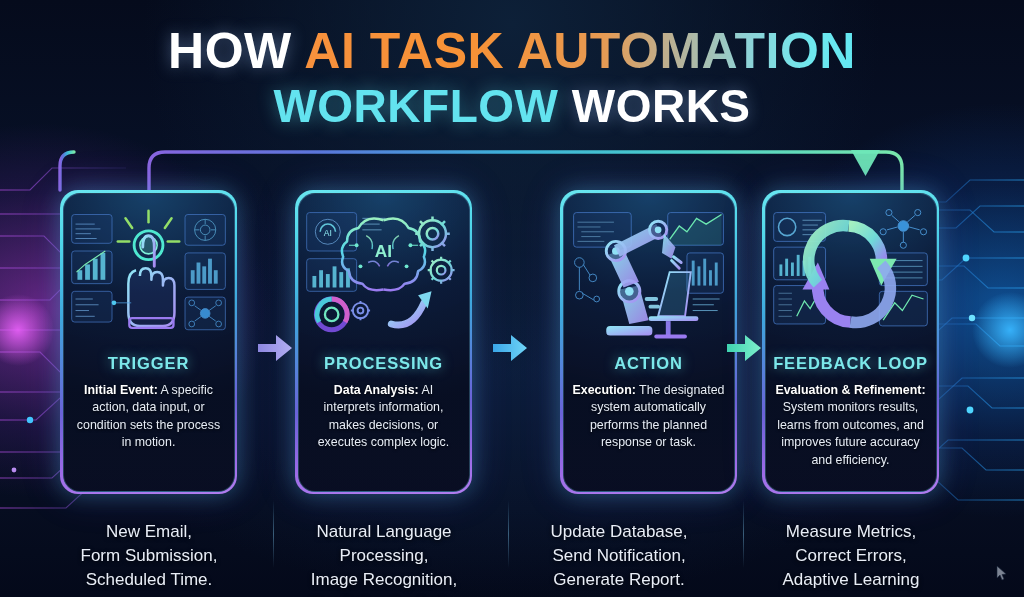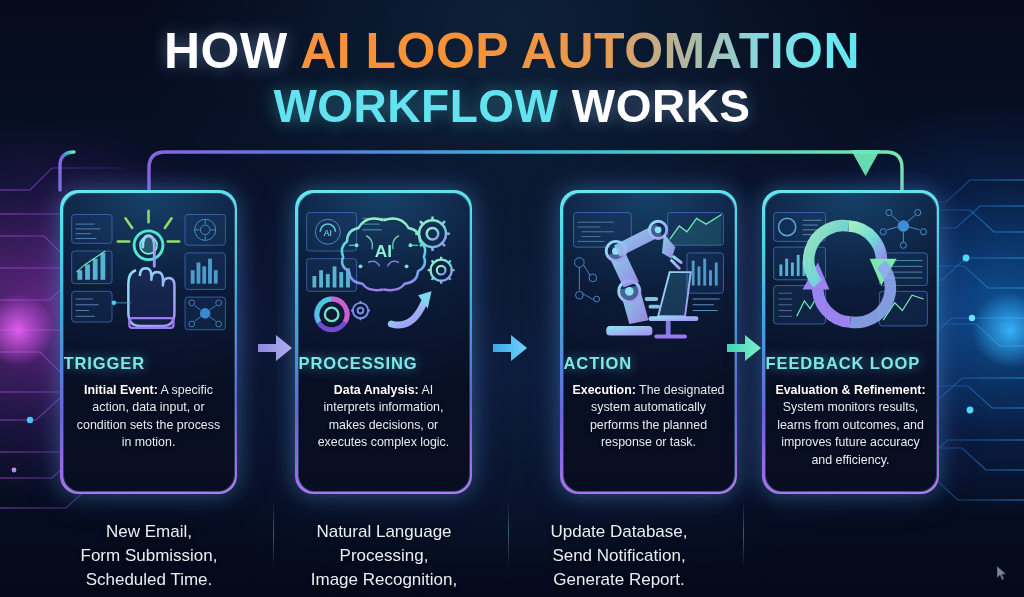--- a/index.html
+++ b/index.html
@@ -44,21 +44,21 @@
   }
   .card-inner{
     position:relative; width:100%; height:100%; border-radius:17px; overflow:hidden;
     background:
       radial-gradient(ellipse 150% 70% at 50% 0%, rgba(24,70,112,.85) 0%, rgba(12,28,58,.9) 48%, rgba(8,14,34,.96) 100%),
       linear-gradient(180deg,#0d2344 0%,#0a1734 42%,#0a0f2a 72%,#100c28 100%);
     border:1px solid rgba(110,200,235,.28);
   }
   .card-art{ position:absolute; left:0; top:6px; width:100%; height:150px; }
   .card-title{
-    position:absolute; left:0; top:160px; width:100%; text-align:left;
+    position:absolute; left:0; top:160px; width:100%; text-align:center;
     font-size:16.5px; font-weight:bold; letter-spacing:.9px;
     color:#7ce8ea; text-shadow:0 0 12px rgba(100,230,235,.55);
   }
   .card-body{
     position:absolute; left:8px; right:8px; top:188px;
     text-align:center; font-size:12.4px; line-height:1.42; color:#e7edf6;
     text-shadow:0 1px 3px rgba(0,0,0,.8);
   }
   .card-body b{ color:#ffffff; font-weight:bold; }
 
@@ -192,21 +192,21 @@
     </g>
 
     <path d="M851 150 L880 150 L865.5 176 Z" fill="#6fe8b8" opacity=".95"></path>
     <g opacity=".30" fill="none" stroke="#6fe8b8" stroke-width="7" stroke-linecap="round">
       <path d="M902 200 L902 440"></path>
     </g>
   </svg>
 
   <div id="title-block">
     <div class="t-line t1">
-      <span class="seg w-white">HOW </span><span class="seg w-grad-a">AI LOOP AUTOMATION</span>
+      <span class="seg w-white">HOW </span><span class="seg w-grad-a">AI TASK AUTOMATION</span>
     </div>
     <div class="t-line t2">
       <span class="seg w-cyan">WORKFLOW </span><span class="seg w-white">WORKS</span>
     </div>
   </div>
 
   <div class="card c1">
     <div class="card-inner">
       <svg class="card-art" viewBox="0 0 177 150">
         <g stroke="#4b7fd0" stroke-width=".8" fill="rgba(30,60,110,.35)" opacity=".85">
@@ -462,20 +462,23 @@
 
   <div class="cap p1" style="white-space:pre-line">New Email,
 Form Submission,
 Scheduled Time.</div>
   <div class="cap p2" style="white-space:pre-line">Natural Language Processing,
 Image Recognition,
 Predictive Analysis.</div>
   <div class="cap p3" style="white-space:pre-line">Update Database,
 Send Notification,
 Generate Report.</div>
+  <div class="cap p4" style="white-space:pre-line">Measure Metrics,
+Correct Errors,
+Adaptive Learning</div>
 
   <div class="cap-div" style="left:273px"></div>
   <div class="cap-div" style="left:508px"></div>
   <div class="cap-div" style="left:743px"></div>
 
   <svg id="cursor" viewBox="0 0 12 16">
     <path d="M1 1 L1 13 L4 10 L6 15 L8 14 L6 9.5 L10 9 Z" fill="#dfe8f5" stroke="#2a3a52" stroke-width=".6"></path>
   </svg>
 </div>
 

